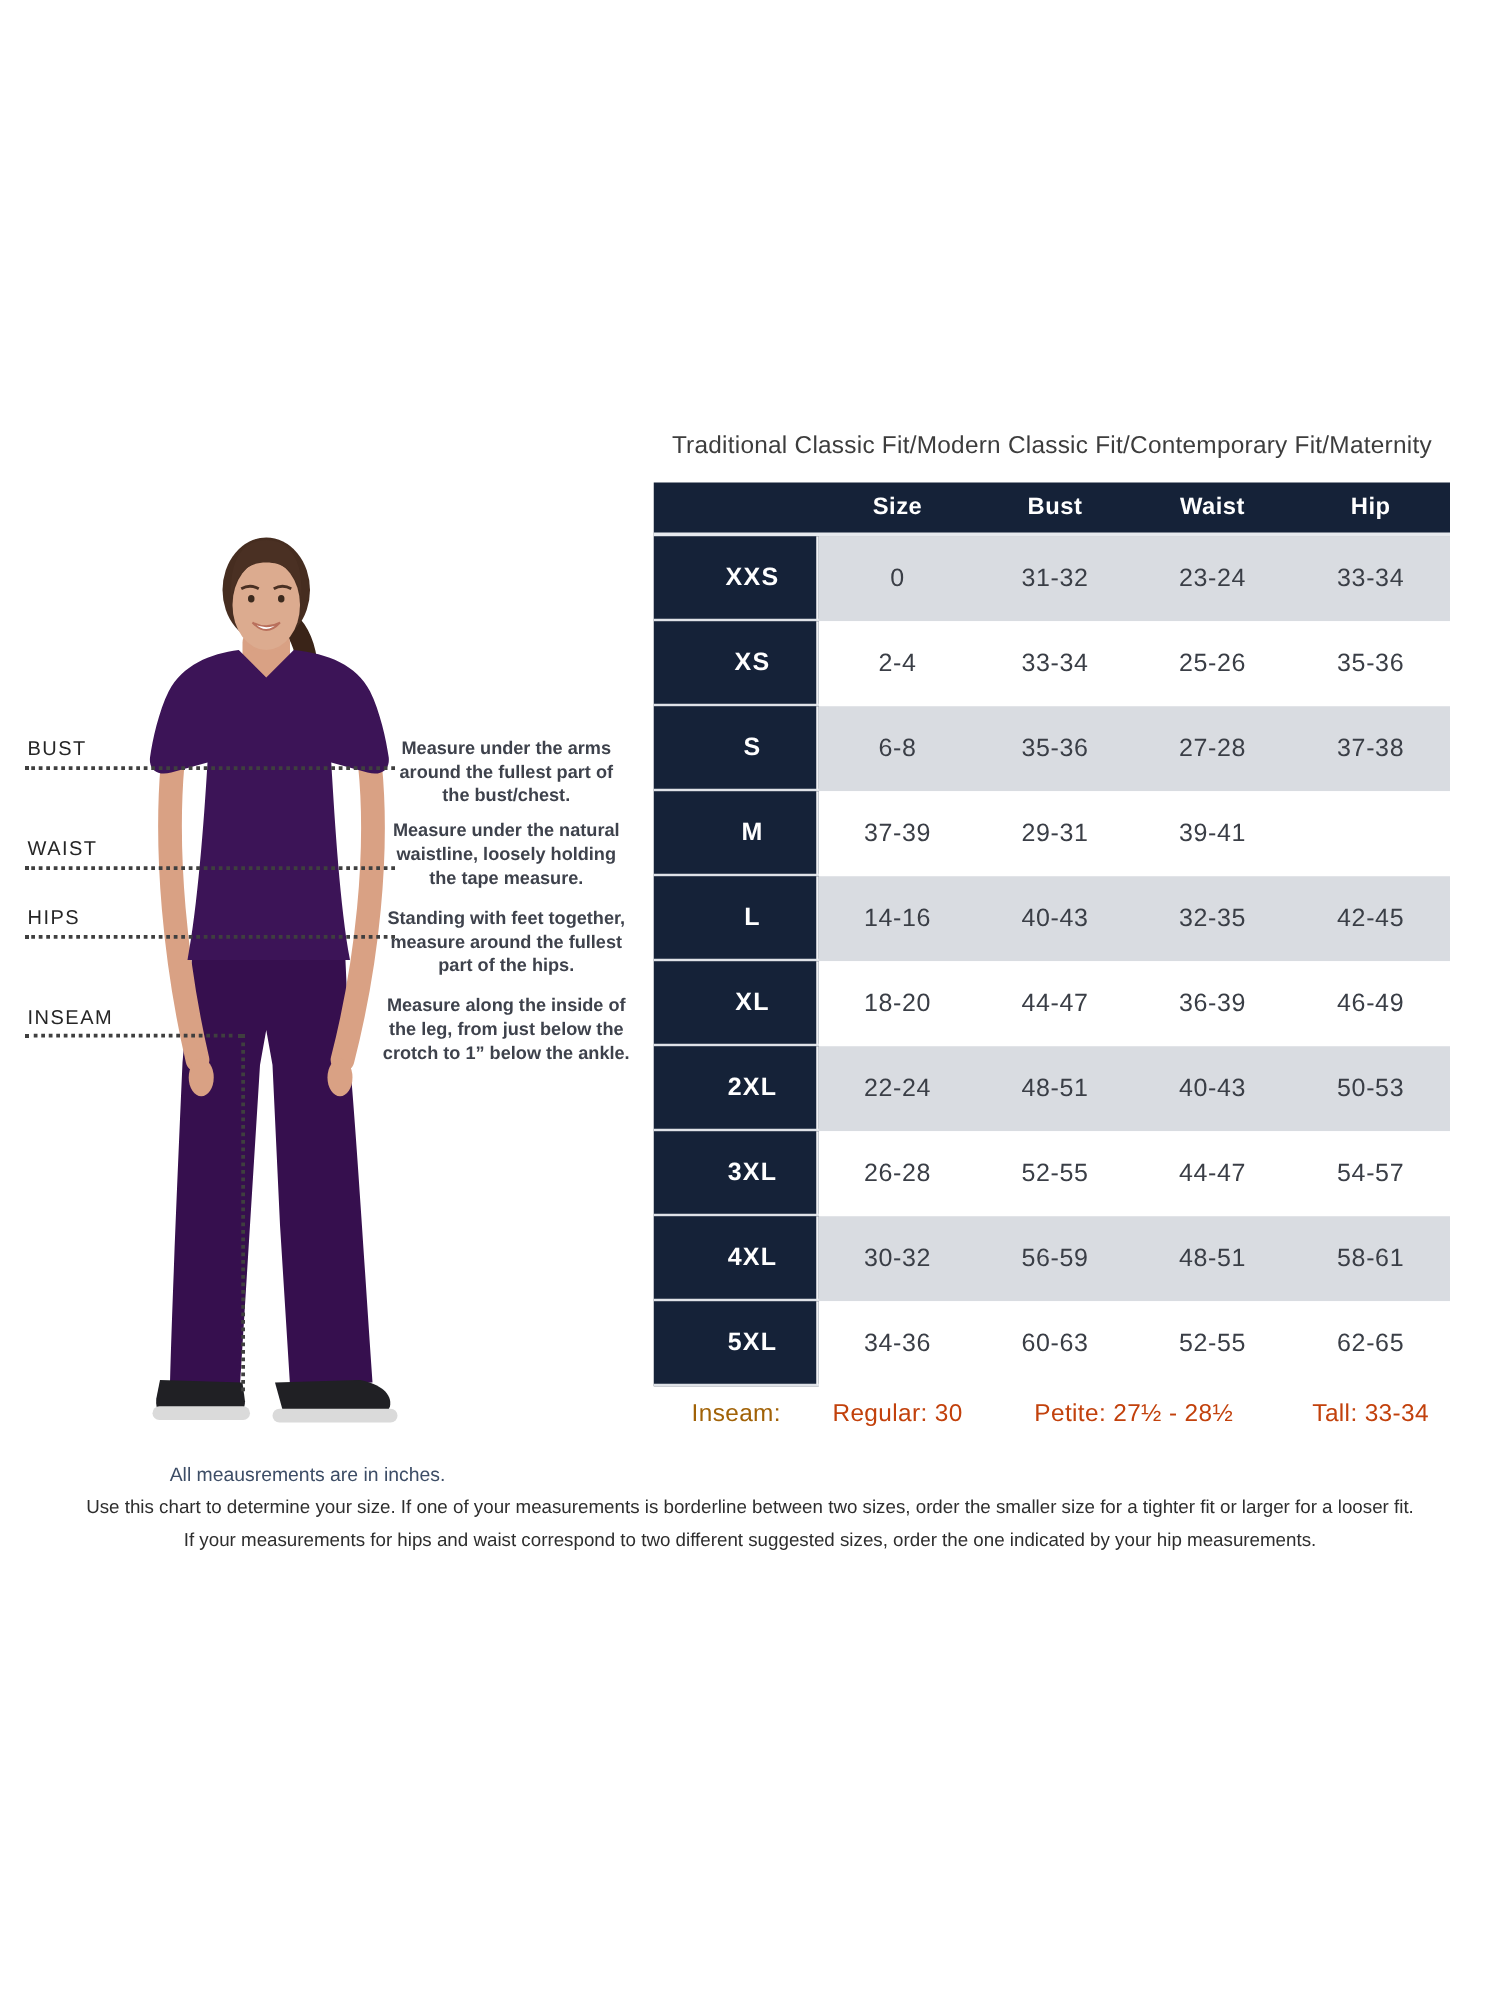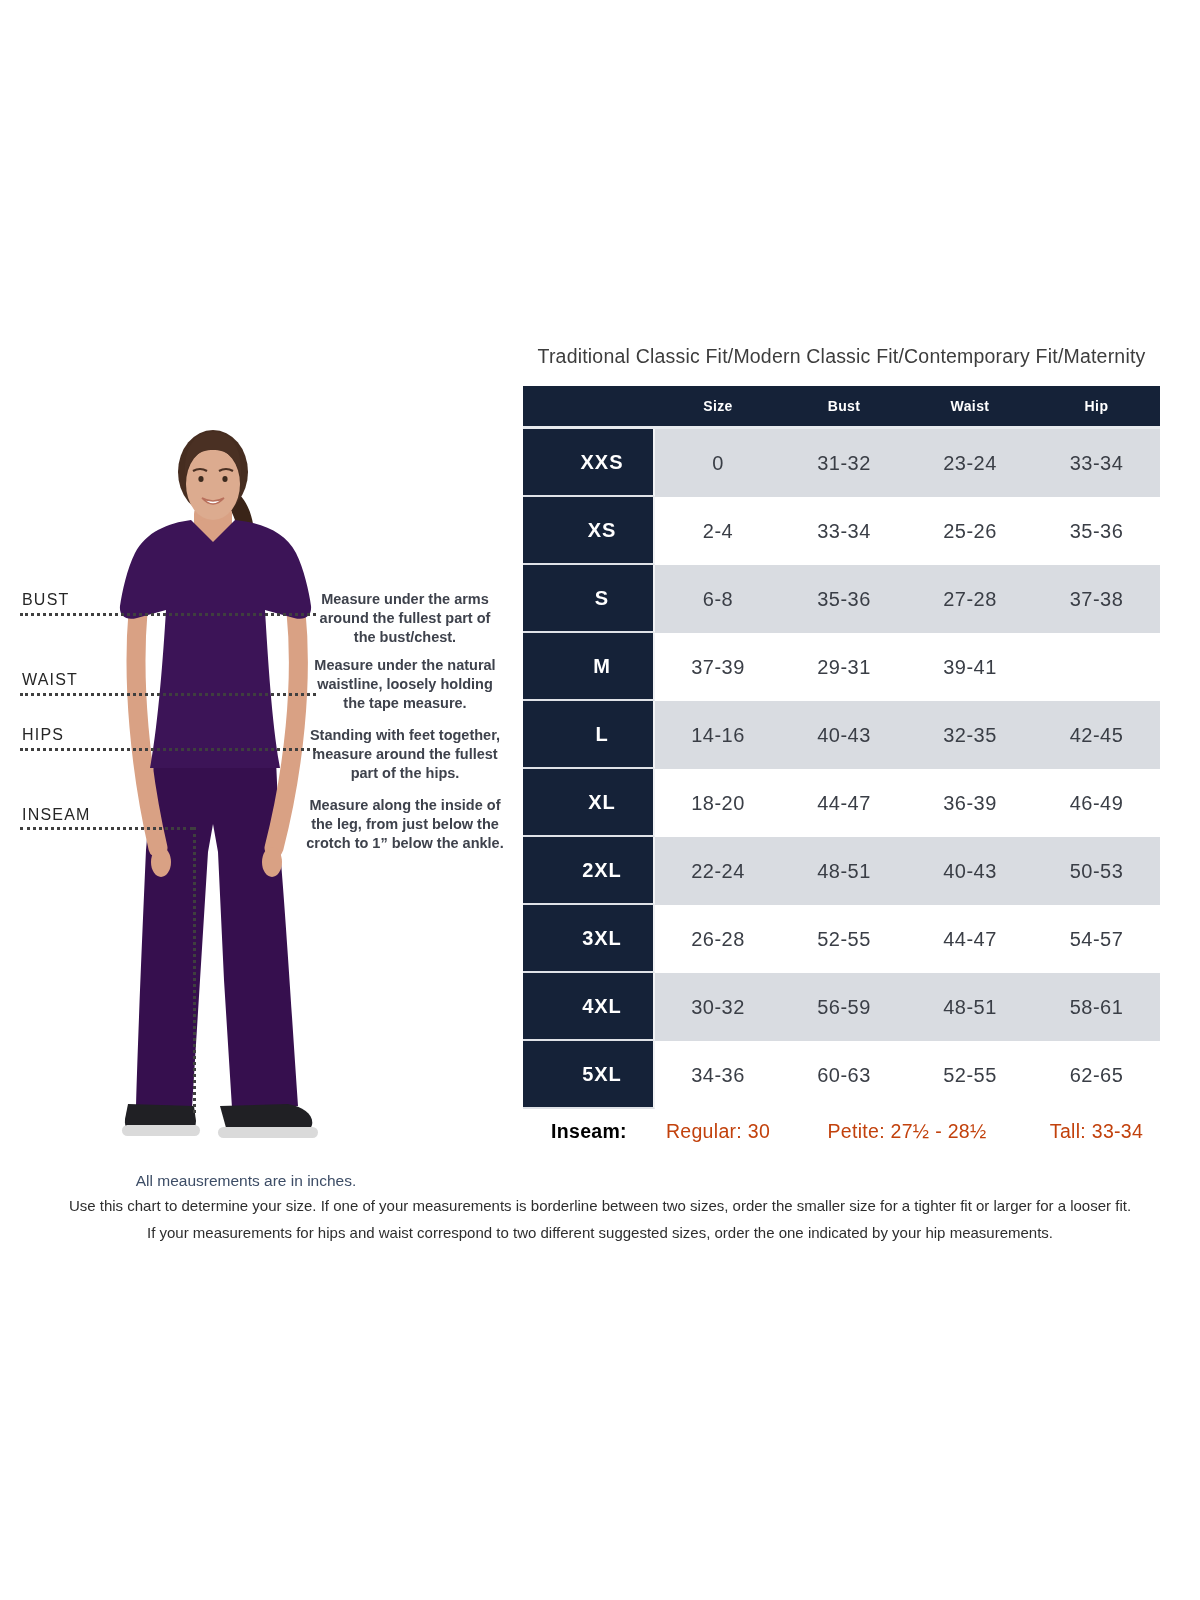--- a/index.html
+++ b/index.html
@@ -18,34 +18,34 @@
 
   
   .chart-title{position:absolute;left:510px;top:345px;width:663px;text-align:center;
           font-size:19.5px;color:#3d3d3d;letter-spacing:0.2px;}
 
   
   .size-table{position:absolute;left:523px;top:386px;width:637px;}
   .t-head{display:grid;grid-template-columns:132px 126px 126px 126px 127px;height:40px;
           background:#152238;border-bottom:3px solid #e7eaee;}
   .t-head .hcell{display:flex;align-items:center;justify-content:center;color:#fff;
-          font-weight:bold;font-size:14px;letter-spacing:0.4px;}
+          font-weight:bold;font-size:19px;letter-spacing:0.4px;}
   .t-row{display:grid;grid-template-columns:132px 126px 126px 126px 127px;height:68px;}
   .t-row.odd{background:#d9dce1;}
   .t-row.even{background:#ffffff;}
   .lcell{background:#152238;display:flex;align-items:center;justify-content:center;
           color:#fff;font-weight:bold;font-size:20px;letter-spacing:1px;
           border-bottom:2px solid #dfe2e7;border-right:2px solid #f2f3f5;padding-left:28px;}
   .t-row:last-of-type .lcell{border-bottom:none;}
   .vcell{display:flex;align-items:center;justify-content:center;font-size:20px;
           letter-spacing:0.5px;color:#3a3e46;}
   .inseam-row{display:grid;grid-template-columns:132px 126px 252px 127px;height:44px;}
   .inseam-row .icell{display:flex;align-items:center;justify-content:center;
           font-size:19.5px;color:#c2410c;letter-spacing:0.3px;}
-  .inseam-row .icell.lbl{font-weight:bold;color:#000000;}
+  .inseam-row .icell.lbl{font-weight:normal;color:#a16207;}
 
   
   .footer-note{position:absolute;left:0;width:1200px;text-align:center;font-size:15px;
           color:#2e2e2e;line-height:20px;}
 </style>
 </head>
 <body>
 
 <div class="page">
 

